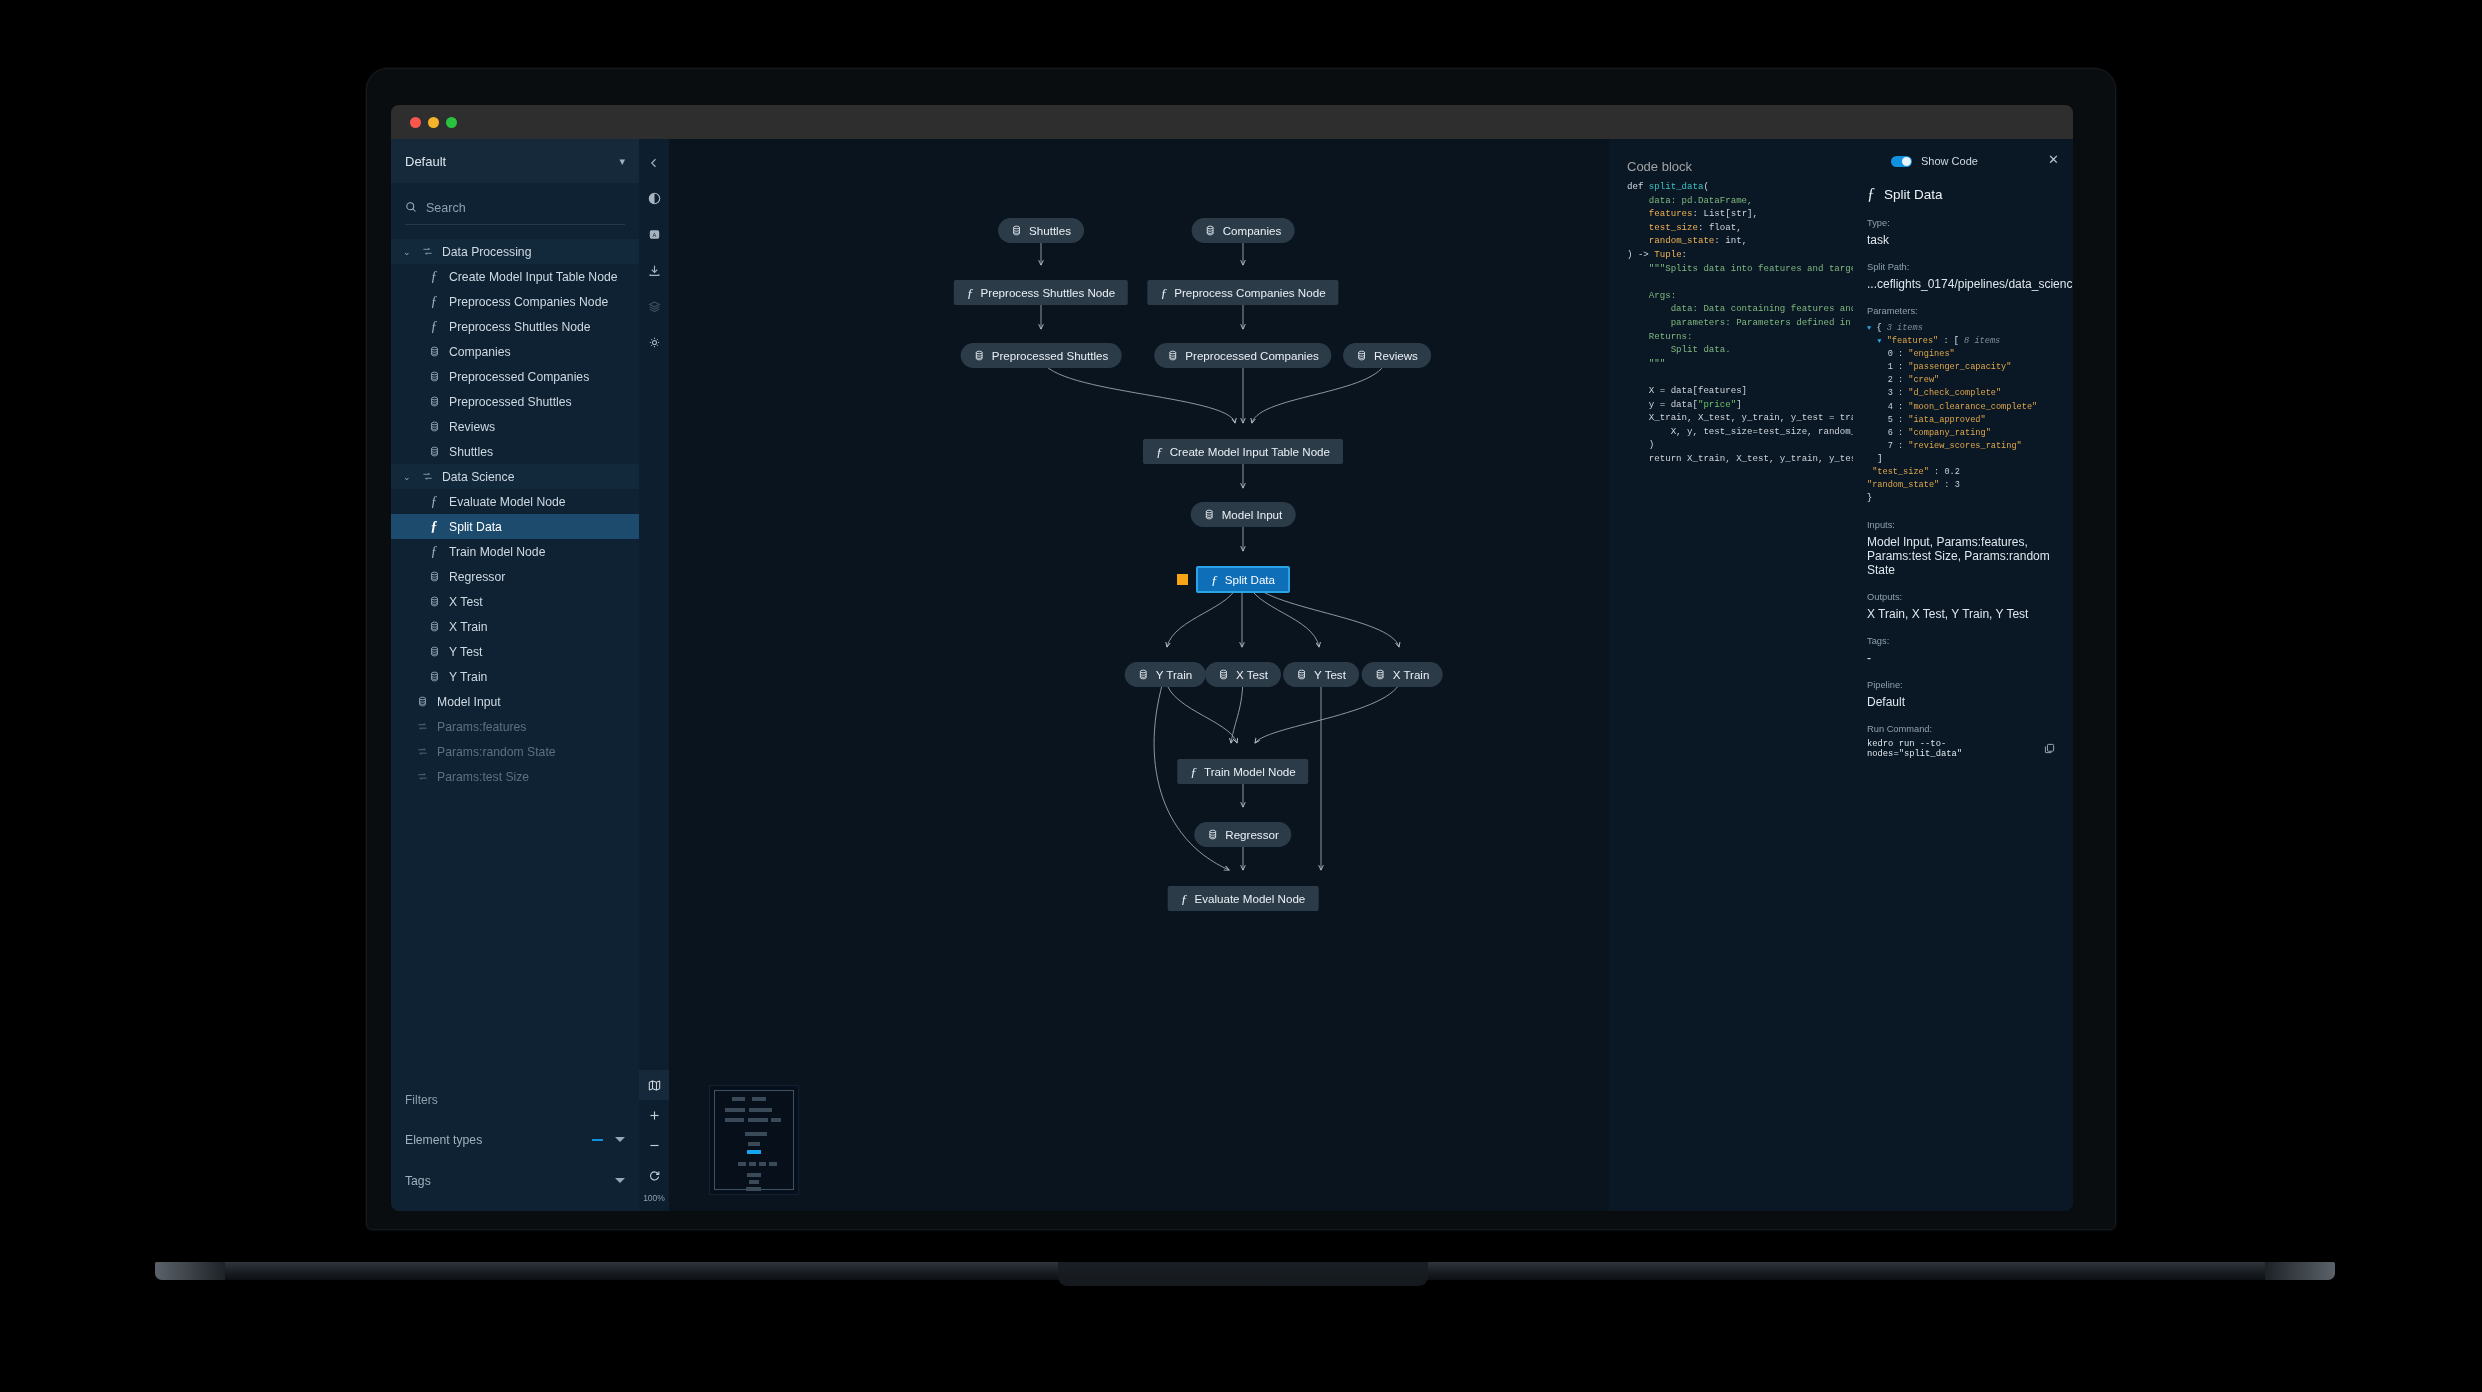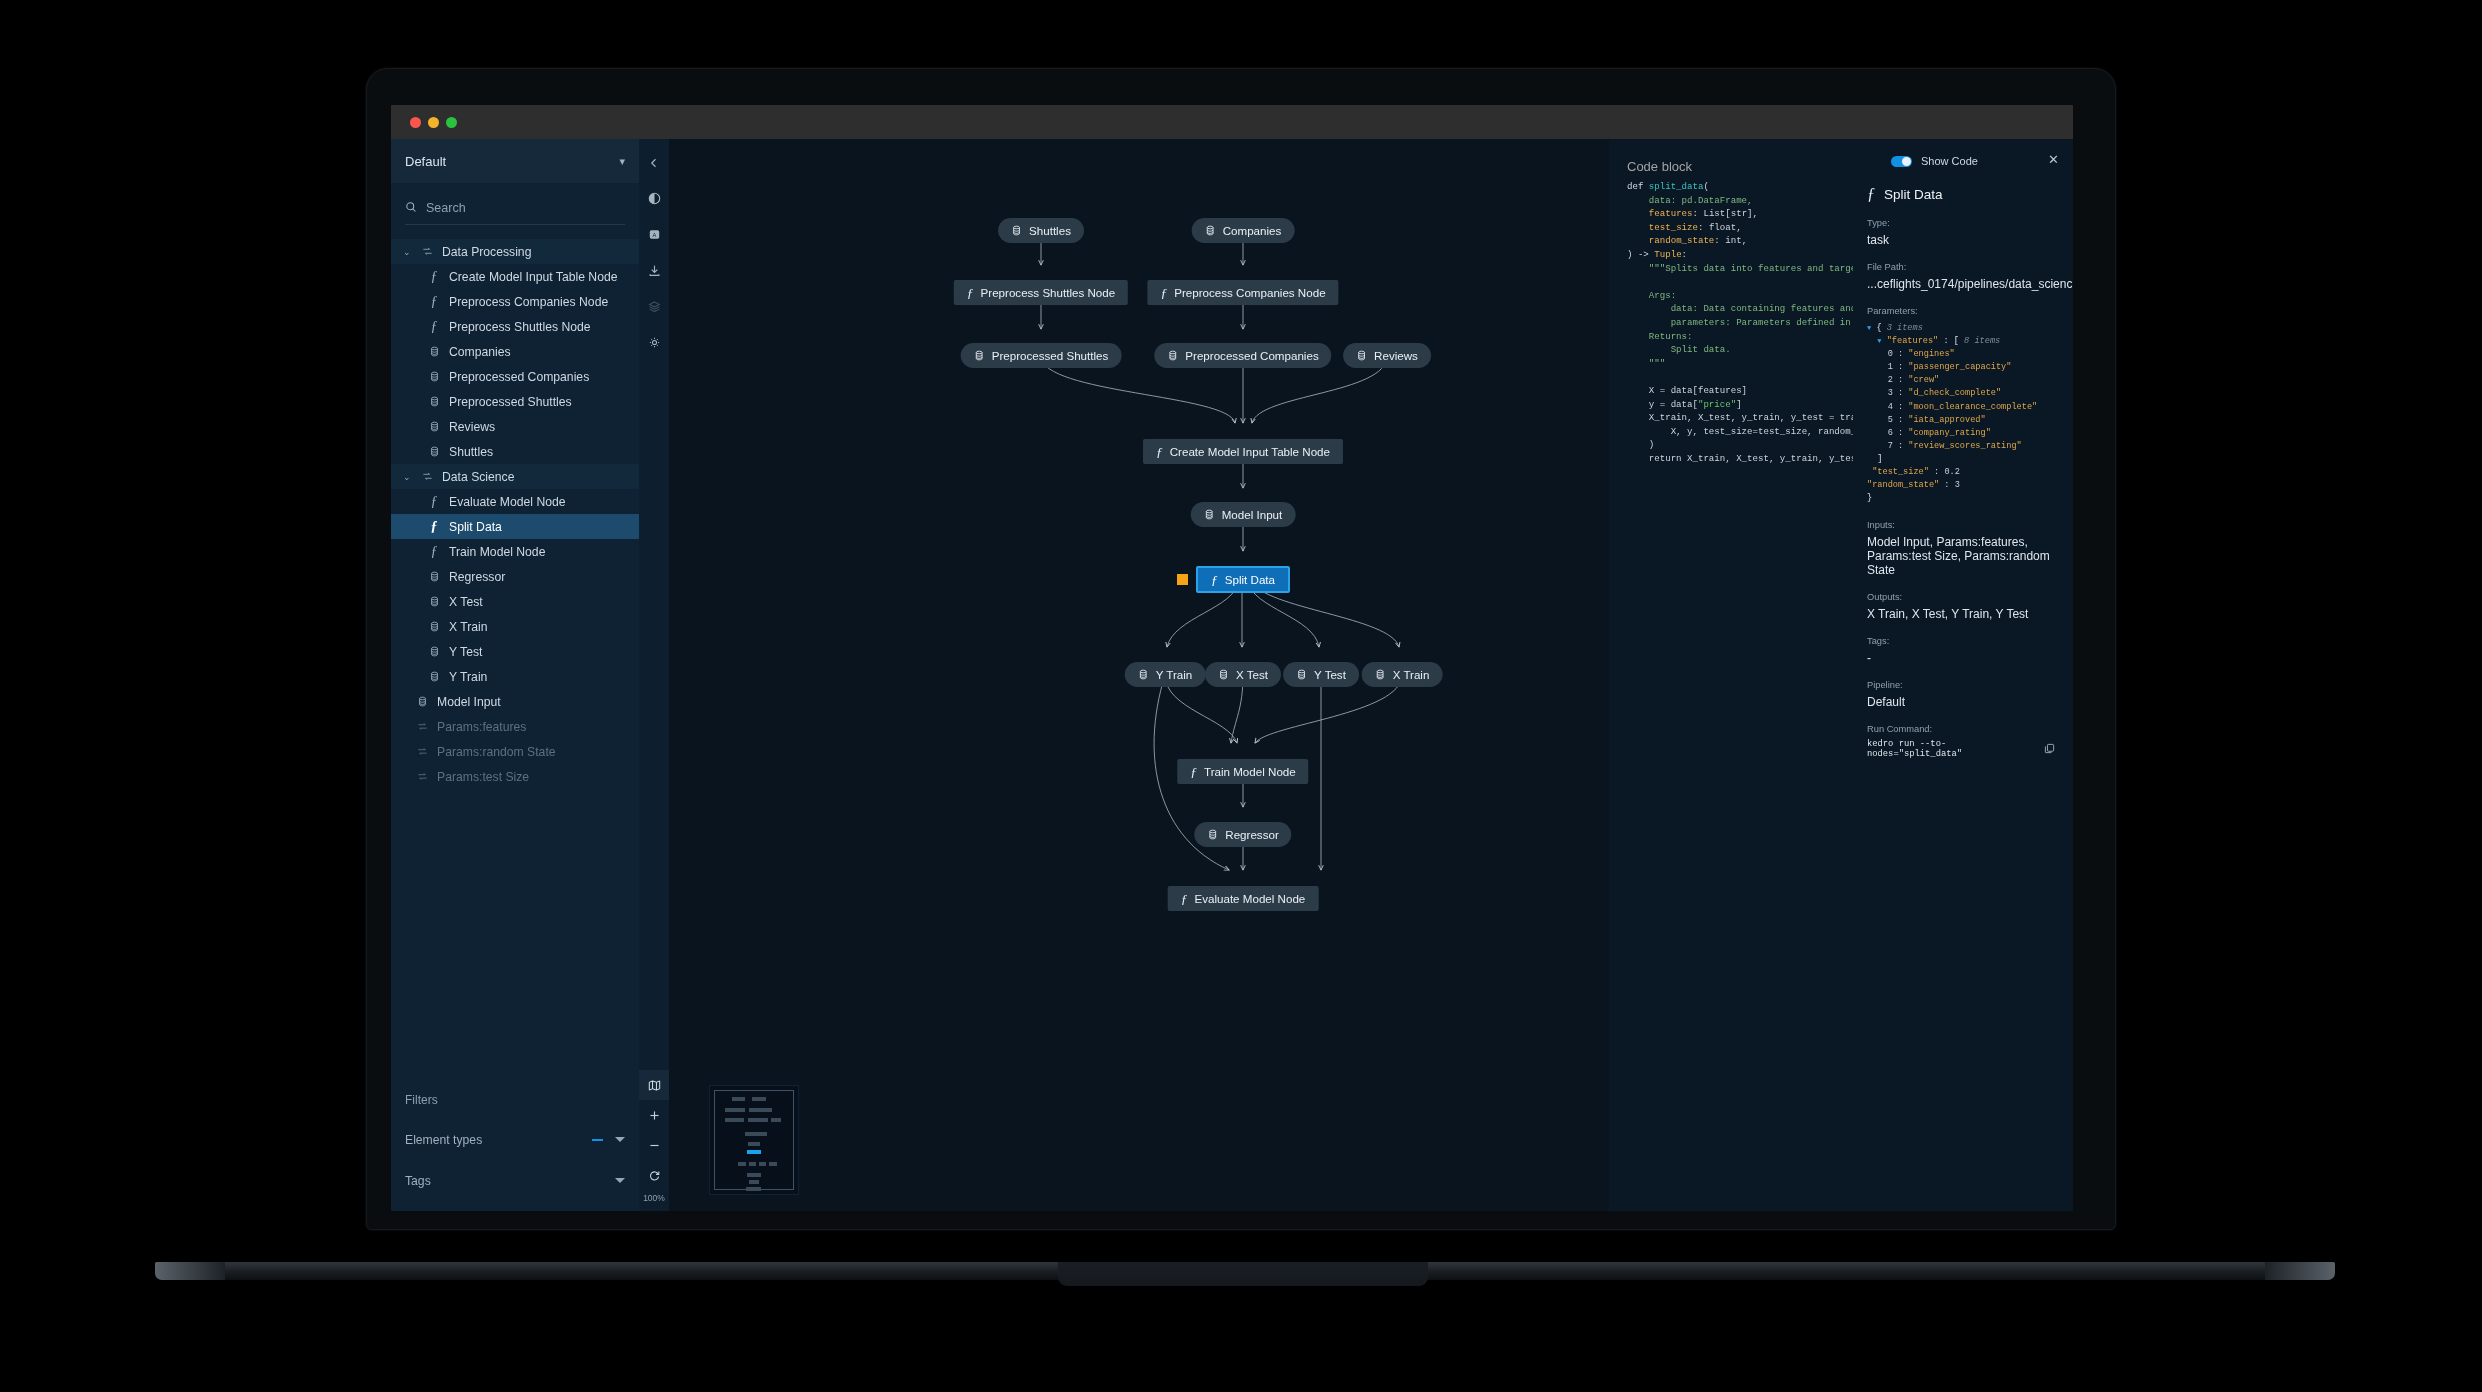--- a/index.html
+++ b/index.html
@@ -21,21 +21,21 @@
     border-radius: 22px 22px 6px 6px;
     border: 1px solid #16191d;
     box-shadow: 0 0 2px #1b1f24;
   }
   #screen {
     position: absolute;
     left: 391px; top: 105px;
     width: 1682px; height: 1106px;
     background: #0c1117;
     overflow: hidden;
-    border-radius: 1px;
+    border-radius: 8px;
   }
   #laptop-base {
     position: absolute;
     left: 155px; top: 1262px;
     width: 2180px; height: 18px;
     background: linear-gradient(180deg,#30363c 0%, #1d2227 45%, #0d1013 100%);
     border-radius: 2px 2px 7px 7px;
   }
   #laptop-notch {
     position: absolute;
@@ -785,21 +785,21 @@
         <div id="meta-close">✕</div>
 
         <div id="meta-title">
           <span class="fxb">ƒ</span>
           <span class="t">Split Data</span>
         </div>
 
         <div class="m-label">Type:</div>
         <div class="m-value">task</div>
 
-        <div class="m-label">File Path:</div>
+        <div class="m-label">Split Path:</div>
         <div class="m-value">...ceflights_0174/pipelines/data_science/nodes.py</div>
 
         <div class="m-label">Parameters:</div>
         <div id="json">
             <div class="j-row"><span class="j-caret">▼</span> <span class="j-br">{</span> <span class="j-items">3 items</span></div>
             <div class="j-row">&nbsp;&nbsp;<span class="j-caret">▼</span> <span class="j-key">"features"</span> : <span class="j-br">[</span> <span class="j-items">8 items</span></div>
             <div class="j-row">&nbsp;&nbsp;&nbsp;&nbsp;<span class="j-idx">0</span> : <span class="j-str">"engines"</span></div>
             <div class="j-row">&nbsp;&nbsp;&nbsp;&nbsp;<span class="j-idx">1</span> : <span class="j-str">"passenger_capacity"</span></div>
             <div class="j-row">&nbsp;&nbsp;&nbsp;&nbsp;<span class="j-idx">2</span> : <span class="j-str">"crew"</span></div>
             <div class="j-row">&nbsp;&nbsp;&nbsp;&nbsp;<span class="j-idx">3</span> : <span class="j-str">"d_check_complete"</span></div>

